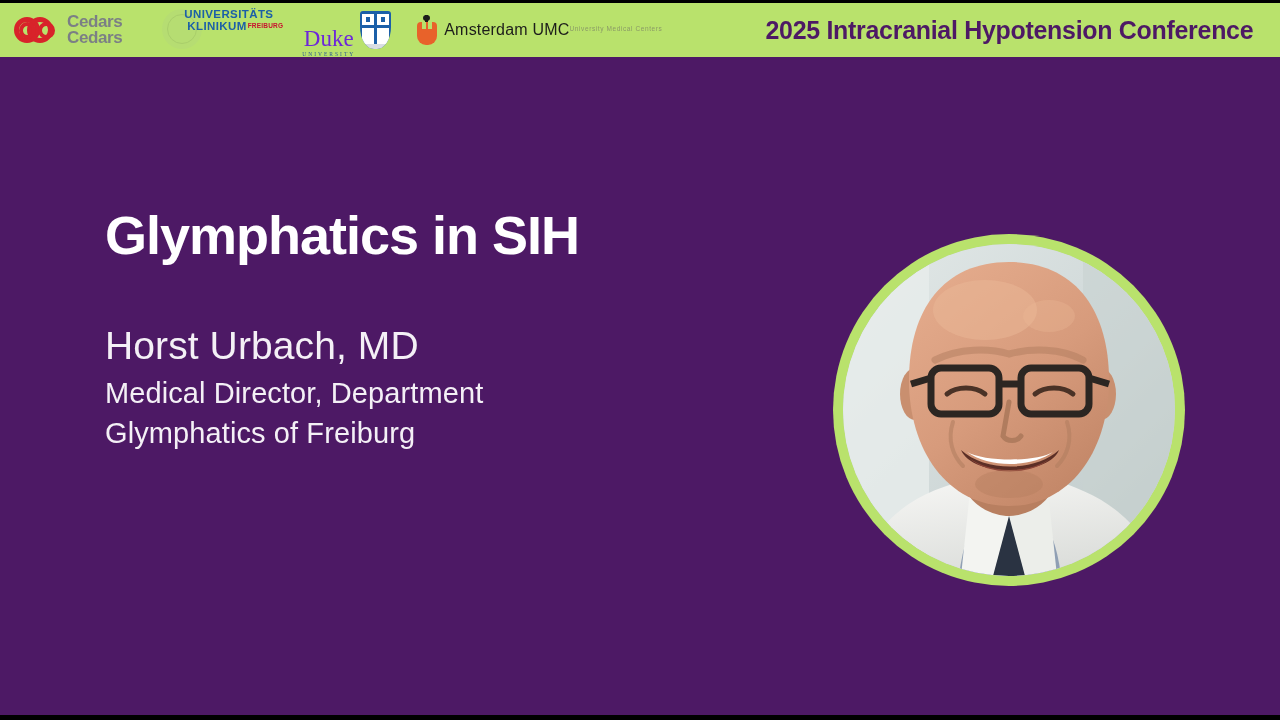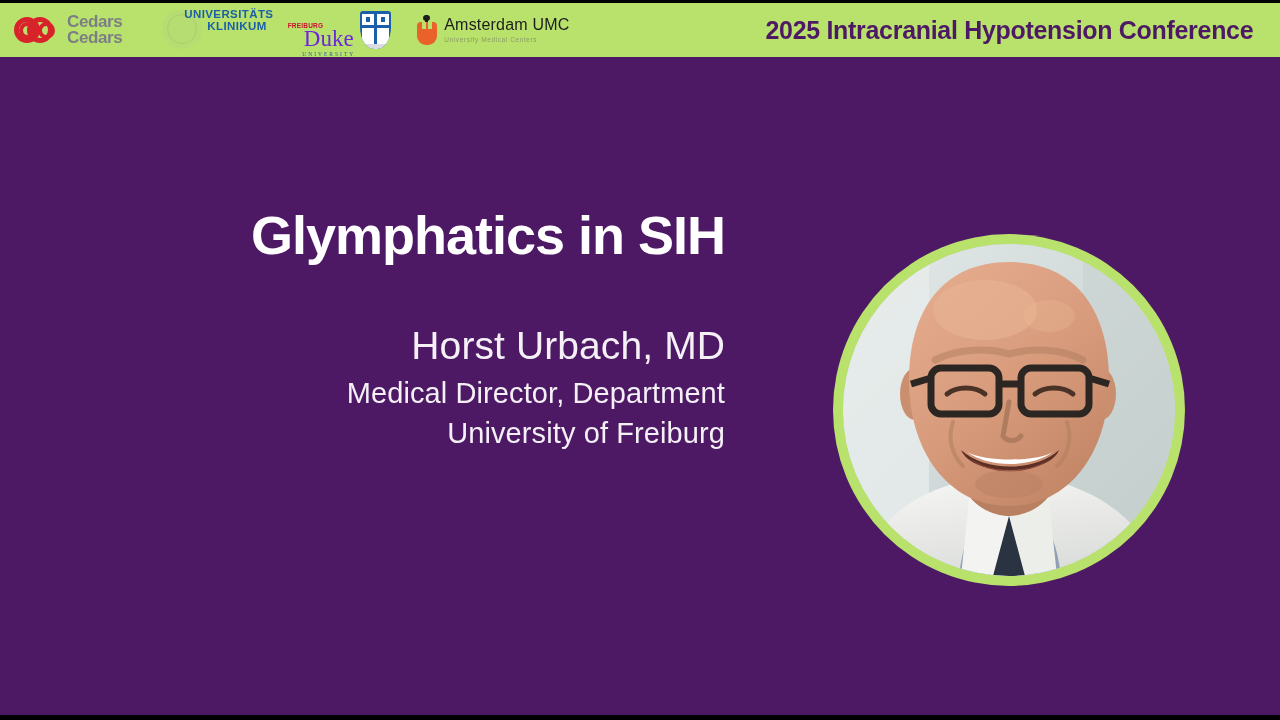--- a/index.html
+++ b/index.html
@@ -122,21 +122,20 @@
     font-size: 11.5px;
     font-weight: bold;
     letter-spacing: 0.4px;
     color: #1b5fa8;
     line-height: 1.05;
   }
   .fb-line2 {
     display: flex;
     align-items: center;
     line-height: 1.05;
-    gap: 20px;
   }
   .fb-dash {
     display: inline-block;
     width: 12px; height: 5px;
     background: #c8102e;
     margin-right: 3px;
   }
   .fb-dash.right { margin-right: 0; margin-left: 3px; width: 14px; }
   .fb-klin {
     font-size: 11.5px;
@@ -243,21 +242,21 @@
     width: 3px; height: 9px;
     background: #1d1d1b;
   }
   .tulip .head {
     position: absolute;
     left: 6px; top: 0px;
     width: 7px; height: 6px;
     background: #1d1d1b;
     border-radius: 50%;
   }
-  .ams-text { display: flex; flex-direction: column; }
+  .ams-text { display: flex; flex-direction: row; }
   .ams-name {
     font-size: 16px;
     color: #1d1d1b;
     letter-spacing: 0.2px;
     line-height: 1;
   }
   .ams-sub {
     font-size: 6.5px;
     color: #8a9a66;
     letter-spacing: 0.6px;
@@ -278,21 +277,20 @@
   }
 
   
   .stage {
     position: absolute;
     left: 0; top: 57px;
     width: 1280px;
     height: 658px;
     background: #4d1965;
     z-index: 2;
-    text-align: right;
   }
 
   .copy {
     position: absolute;
     left: 105px;
     top: 150px;
     width: 620px;
   }
   .slide-title {
     font-size: 54px;
@@ -411,21 +409,21 @@
   </div>
 
   <div class="stage">
 
     <div class="copy">
       <h1 class="slide-title">Glymphatics in SIH</h1>
 
       <div class="speaker">
         <div class="speaker-name">Horst Urbach, MD</div>
         <div class="speaker-role">Medical Director, Department</div>
-        <div class="speaker-role">University of Freiburg</div>
+        <div class="speaker-role">Glymphatics of Freiburg</div>
       </div>
     </div>
 
     <div class="portrait">
       <div class="portrait-photo">
         <svg class="photo-svg" viewBox="0 0 332 332">
           <defs>
             <clipPath id="circ">
                 <circle cx="166" cy="166" r="166"></circle>
               </clipPath>

